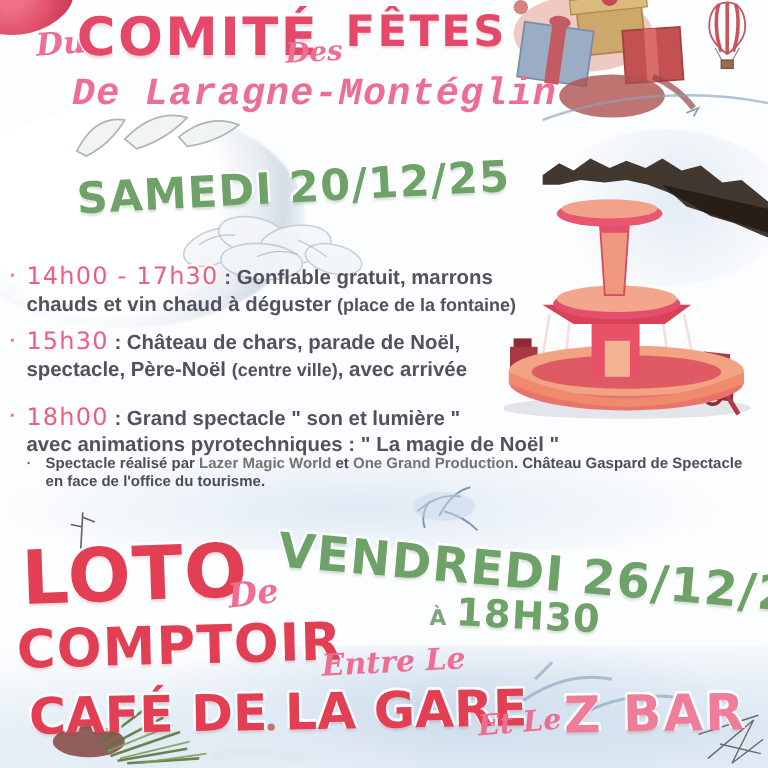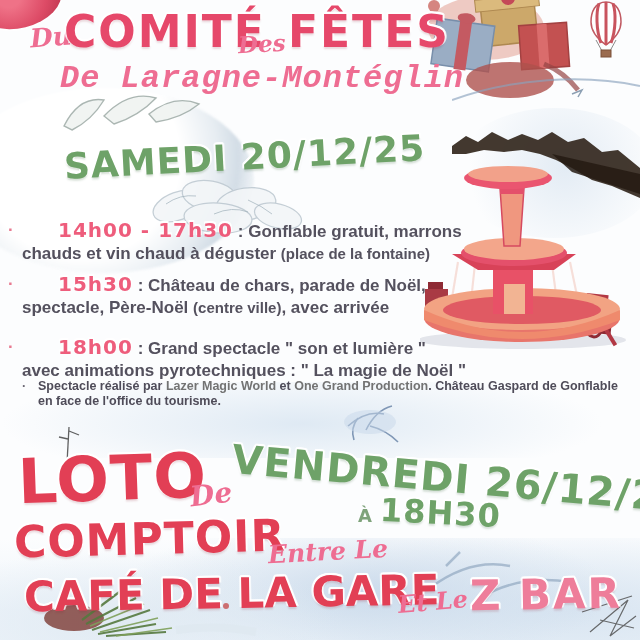--- a/index.html
+++ b/index.html
@@ -29,31 +29,31 @@
         0 2px 2px rgba(140,30,50,.16);}
   .snowg{text-shadow:0 -2px 0 #fff,1px -2px 0 #fff,-1px -2px 0 #fff,
         2px -1px 0 rgba(255,255,255,.75),-2px -1px 0 rgba(255,255,255,.75),
         0 2px 2px rgba(40,90,40,.18);}
   .pink{color:#e6486a;} .pinks{color:#ee6d92;} .green{color:#6ea268;}
   .red{color:#e23f55;} .zpink{color:#ee7d9a;}
   
   .h-du{left:30px;top:22px;font-size:26px;transform:rotate(-4deg);}
   .h-comite{left:64px;top:6px;font-size:44px;letter-spacing:2px;}
   .h-des{left:238px;top:30px;font-size:23px;transform:rotate(-3deg);}
-  .h-fetes{left:288px;top:6px;font-size:44px;letter-spacing:2px;}
+  .h-fetes{left:288px;top:6px;font-size:36px;letter-spacing:2px;}
   .h-sub{left:60px;top:60px;font-size:32px;letter-spacing:1px;font-family:Liberation Mono, monospace;}
   .samedi{left:63px;top:146px;font-size:36px;letter-spacing:1px;transform:rotate(-3deg);transform-origin:left top;}
   .event{position:absolute;width:450px;font-size:17px;line-height:22px;font-weight:bold;color:#54515e;}
   .e1{left:22px;top:219px;width:445px;}
   .e2{left:22px;top:273px;width:455px;}
   .e3{left:22px;top:336px;width:470px;}
   .bullet{position:absolute;left:-14px;top:0px;color:#e87a90;font-weight:bold;}
-  .time{font-family:"DejaVu Sans","Liberation Sans",sans-serif;font-weight:bold;font-size:20px;
+  .time{font-family:"DejaVu Sans","Liberation Sans",sans-serif;font-weight:normal;font-size:20px;
         color:#ee5d7c;letter-spacing:1px;
-        text-shadow:0 -2px 0 #fff,1px -2px 0 #fff,-1px -2px 0 #fff;margin-left:36px;}
+        text-shadow:0 -2px 0 #fff,1px -2px 0 #fff,-1px -2px 0 #fff;}
   .sep{color:#54515e;font-weight:bold;font-size:17px;}
   .note{font-size:15px;}
   .footnote{left:38px;top:379px;width:585px;font-size:12.5px;line-height:14.5px;
             font-weight:bold;color:#4f4c59;}
   .fbullet{position:absolute;left:-16px;top:0;color:#6a6772;}
   .brand{color:#737373;}
   
   .vendredi{left:234px;top:436px;font-size:40px;letter-spacing:1px;transform:rotate(5deg);transform-origin:left top;}
   .a18{left:358px;top:505px;font-size:18px;color:#7fa37b;}
   .h1830{left:380px;top:494px;font-size:32px;letter-spacing:1px;transform:rotate(3deg);}
@@ -268,21 +268,21 @@
   <span class="sep">:</span>
   <span>Grand spectacle " son et lumière "</span><br>
   <span>avec animations pyrotechniques : " La magie de Noël "</span>
 </div>
 
 <div class="abs footnote">
   <span class="fbullet">·</span>
   <span>Spectacle réalisé par</span>
   <span class="brand">Lazer Magic World</span>
   <span>et</span>
-  <span class="brand">One Grand Production</span><span>. Château Gaspard de Gonflable</span><br>
+  <span class="brand">One Grand Production</span><span>. Château Gaspard de Spectacle</span><br>
   <span>en face de l'office du tourisme.</span>
 </div>
 
 <div class="abs disp green snowg vendredi">VENDREDI 26/12/25</div>
 <div class="abs disp a18">À</div>
 <div class="abs disp green snowg h1830">18H30</div>
 
 <div class="abs disp red snow loto">LOTO</div>
 <div class="abs script pinks de2">De</div>
 <div class="abs disp red snow comptoir">COMPTOIR</div>

